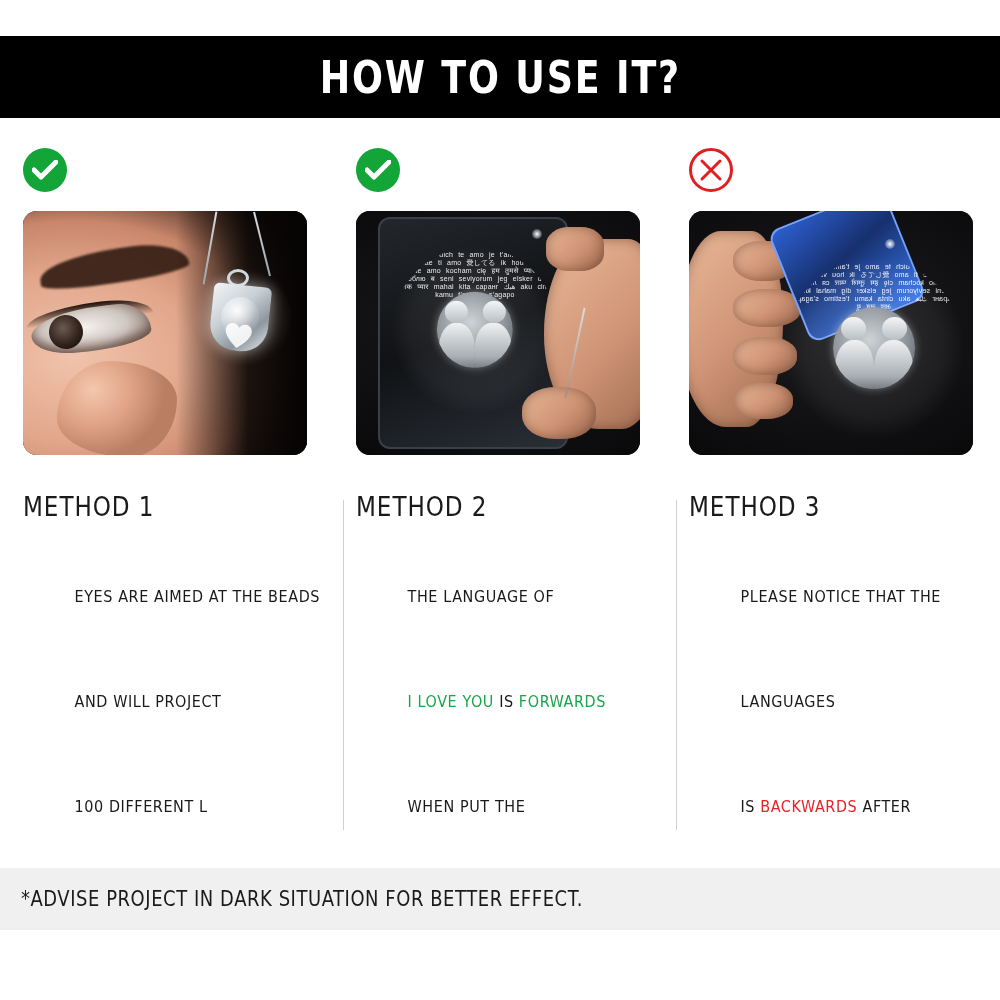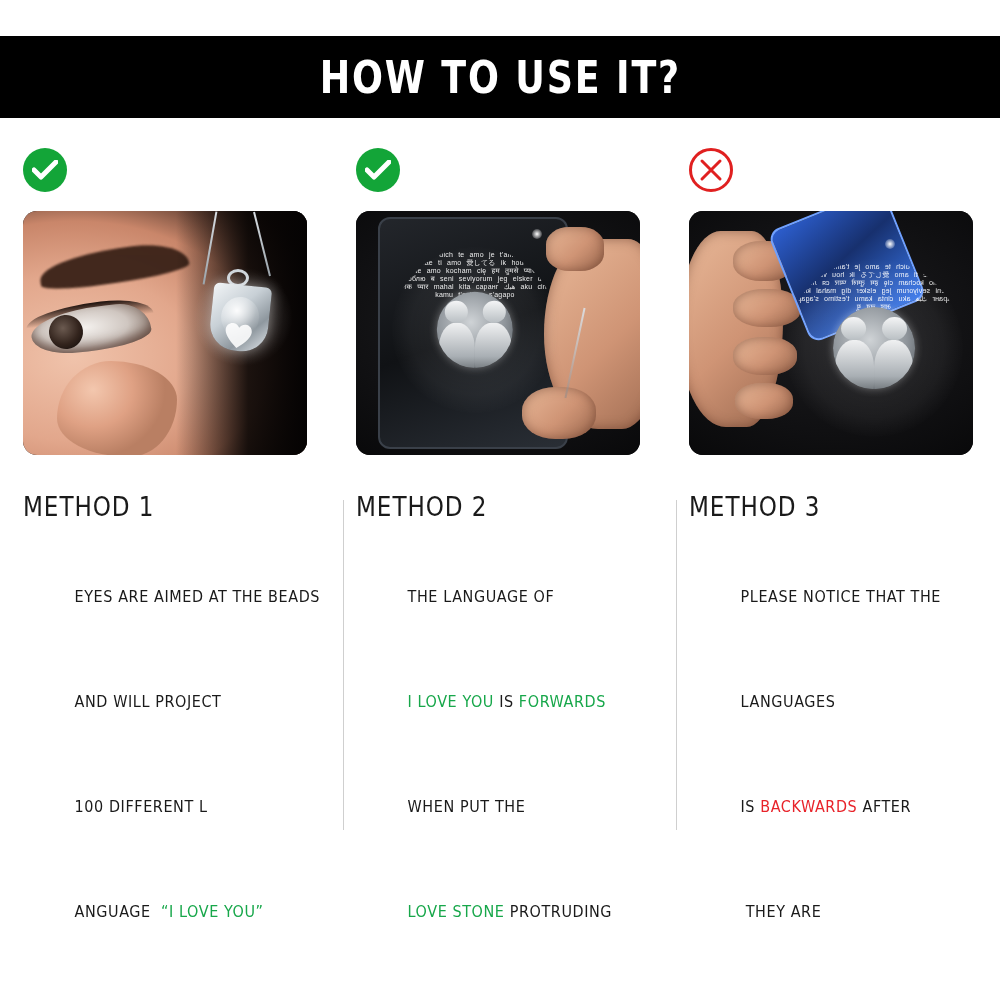--- a/index.html
+++ b/index.html
@@ -495,14 +495,17 @@
         </div>
         <div class="line">
           
         </div>
 
       </div>
     </div>
 
   </div>
 
+  <div class="footer-band">
+    <div class="footer-text">*ADVISE PROJECT IN DARK SITUATION FOR BETTER EFFECT.</div>
+  </div>
 
 </div>
 
 </body></html>

